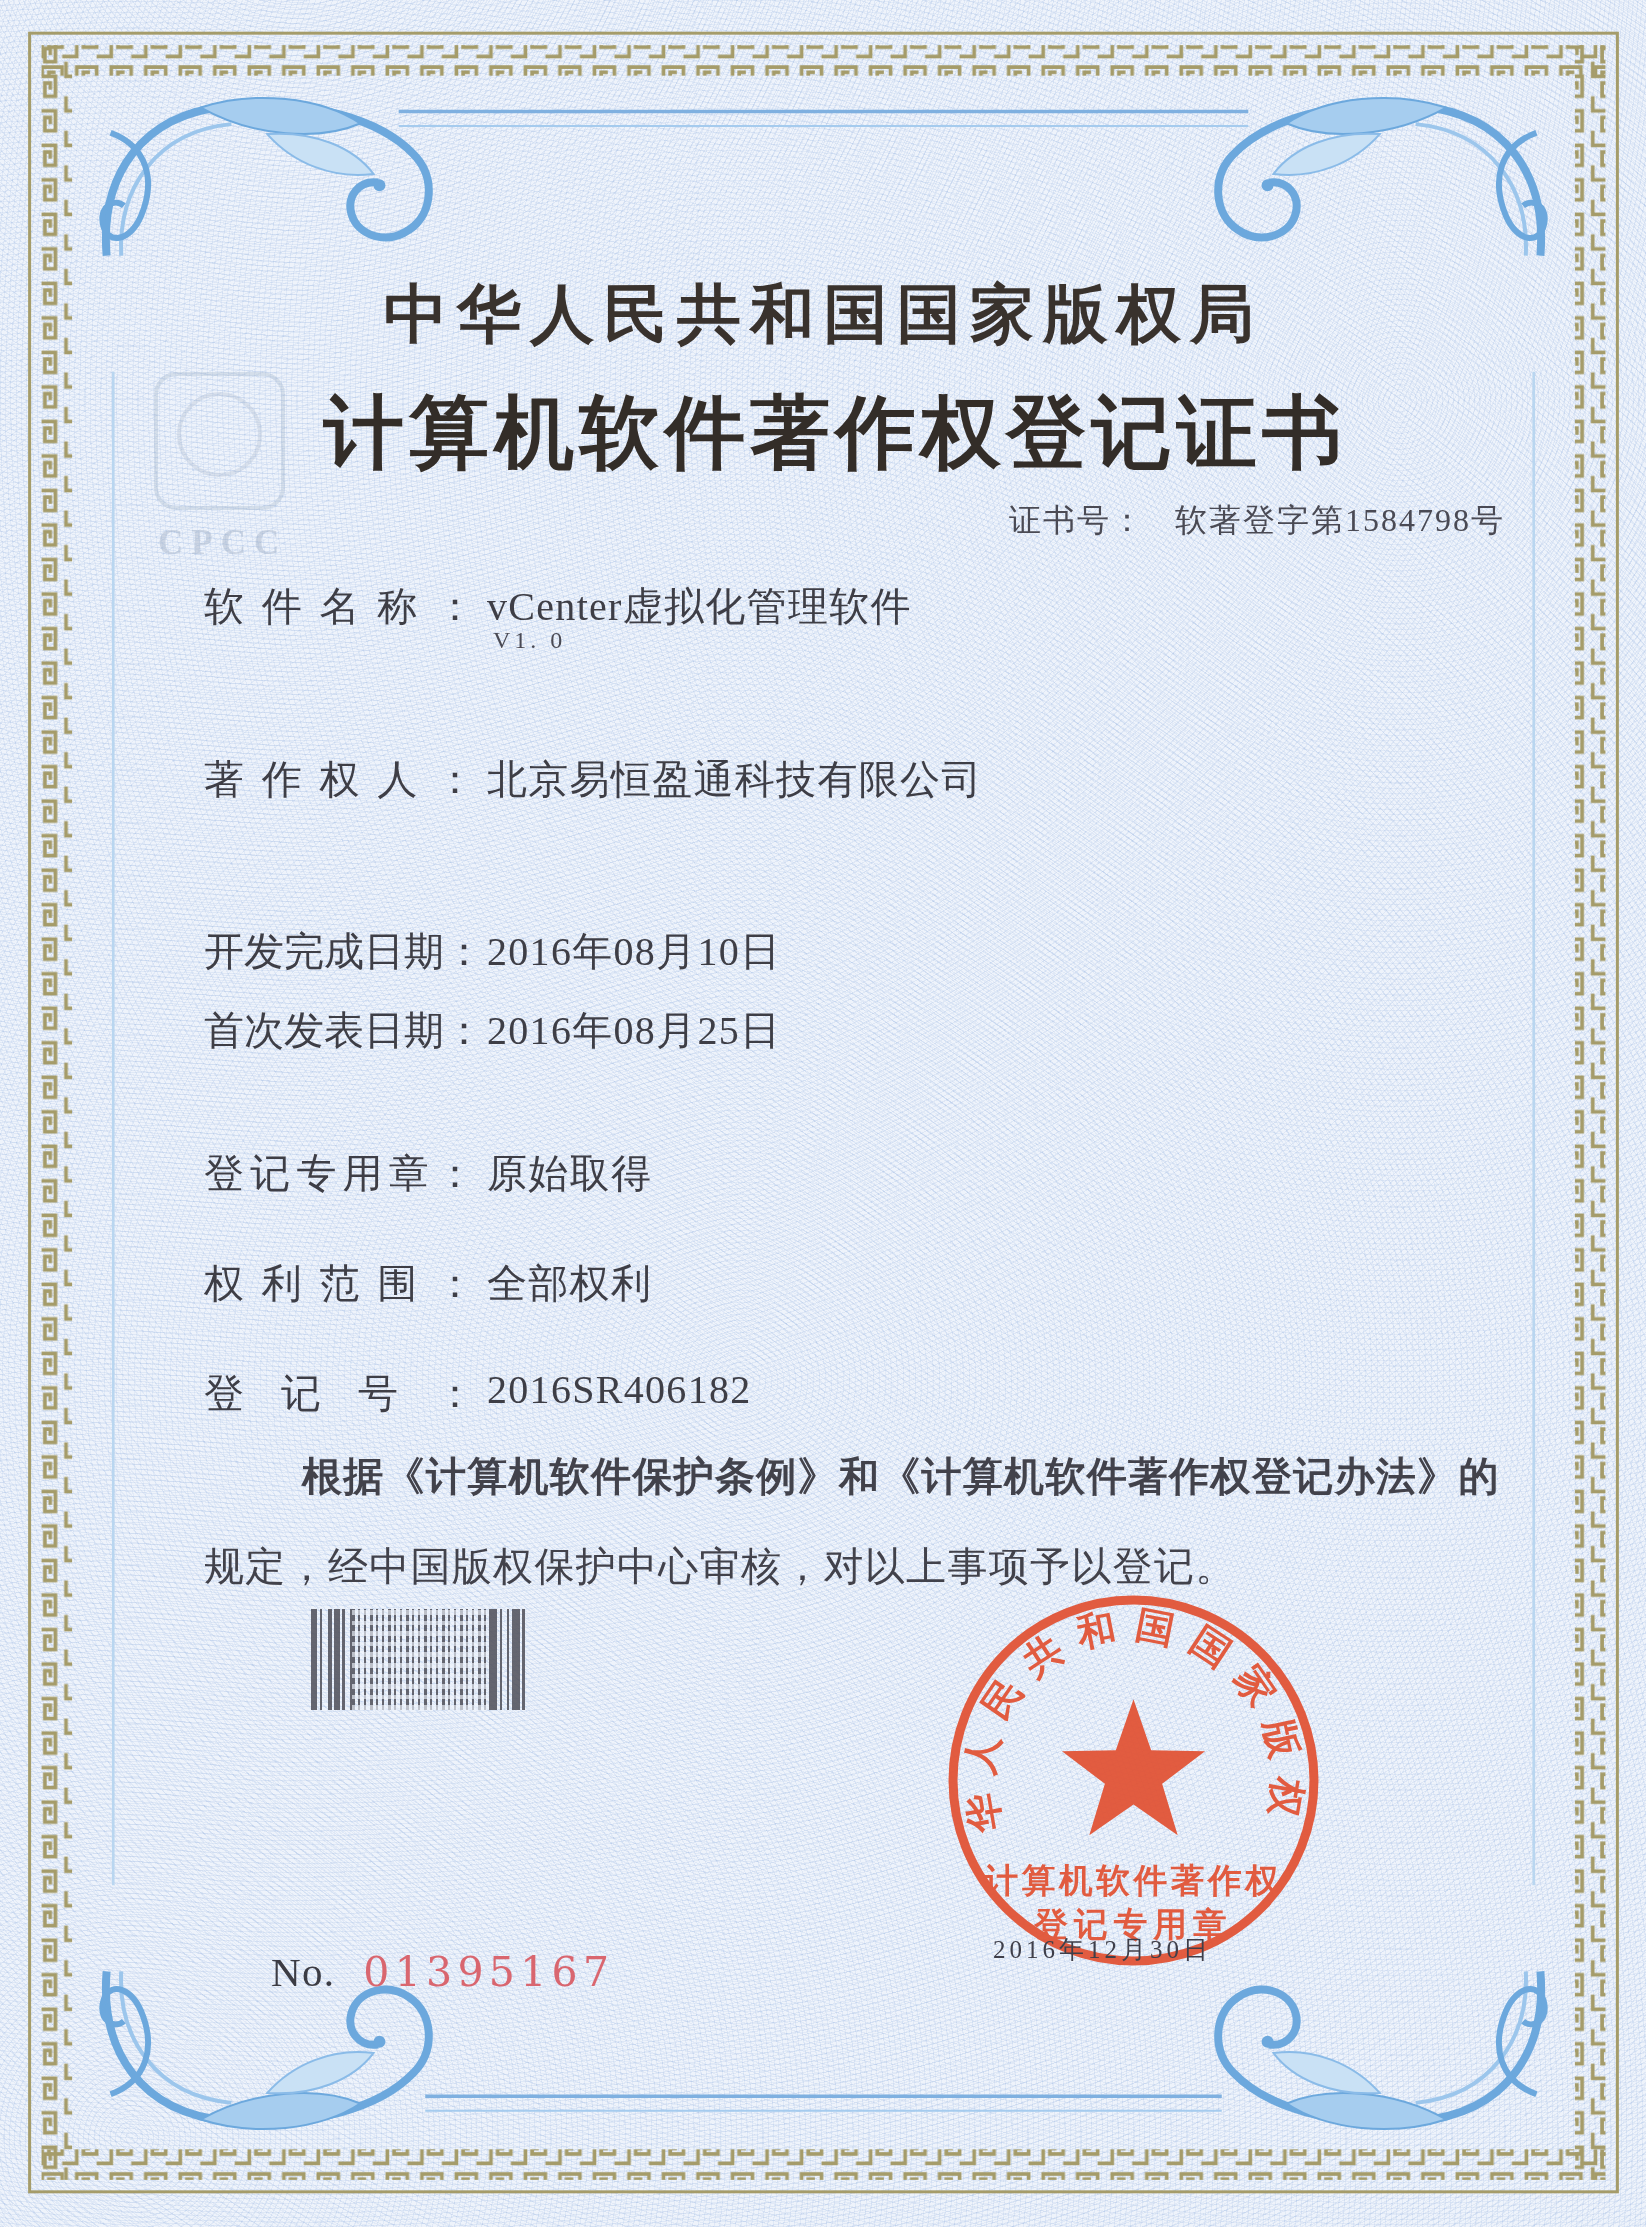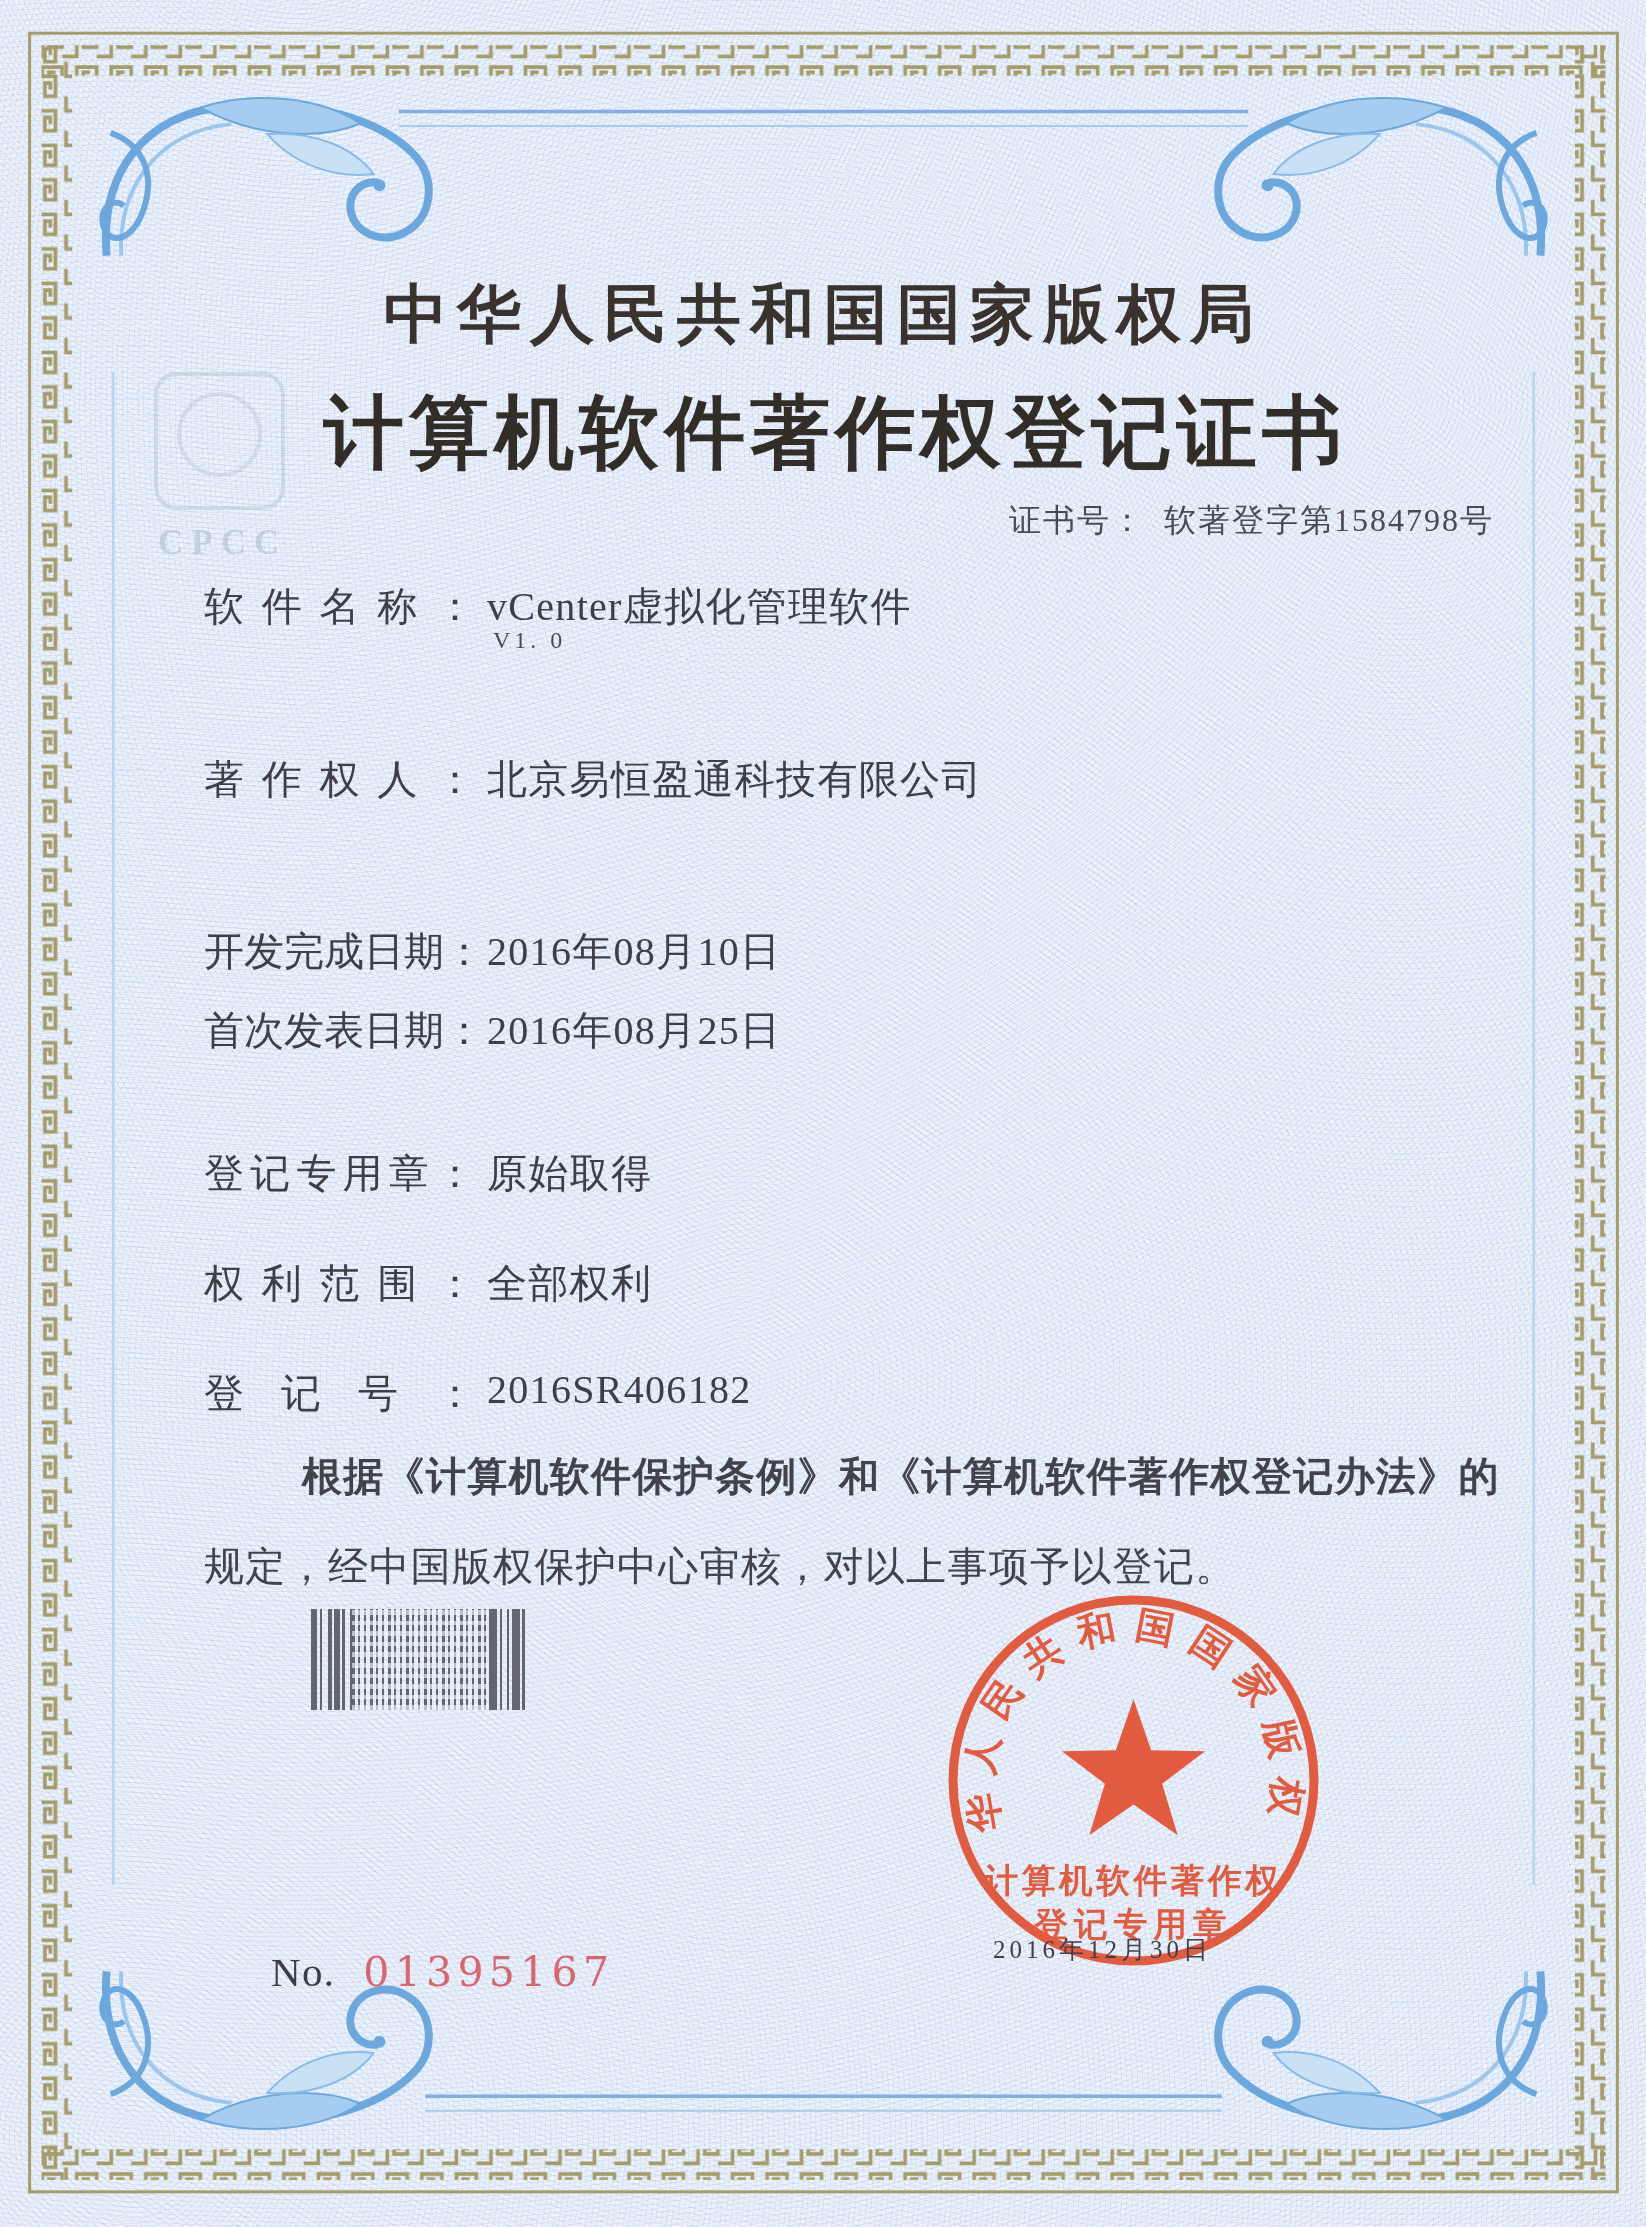--- a/index.html
+++ b/index.html
@@ -20,21 +20,21 @@
   .deco{position:absolute;left:0;top:0;width:1647px;height:2227px;z-index:0;}
   .txt{position:absolute;z-index:2;white-space:nowrap;}
   .authority{
     left:0;top:271px;width:1647px;text-align:center;
     font-size:64px;font-weight:700;letter-spacing:9.3px;color:#39322d;
   }
   .main-title{
     left:0;top:380px;width:1647px;text-align:center;
     font-size:80px;font-weight:700;letter-spacing:5.3px;color:#332d28;padding-left:12px;
   }
-  .certno{left:1009px;top:499px;font-size:32px;color:#4a4a54;display:flex;gap:19px;letter-spacing:2px;}
+  .certno{left:1009px;top:499px;font-size:32px;color:#4a4a54;display:flex;gap:30px;letter-spacing:2px;}
   .row{position:absolute;left:204px;z-index:2;font-size:40px;color:#3e3e46;white-space:nowrap;}
   .row .lbl{display:inline-block;width:271px;text-align:justify;text-align-last:justify;vertical-align:top;}
   .row .val{margin-left:12px;letter-spacing:1.3px;}
   .v2{left:493px;top:627px;font-size:24px;color:#4a4a54;letter-spacing:4px;}
   .stline{left:204px;font-size:40px;color:#42424b;letter-spacing:1.3px;}
   .indent{padding-left:98px;font-weight:bold;}
   .barcode{
     position:absolute;left:311px;top:1609px;width:214px;height:101px;z-index:2;
     display:flex;opacity:.85;
   }

